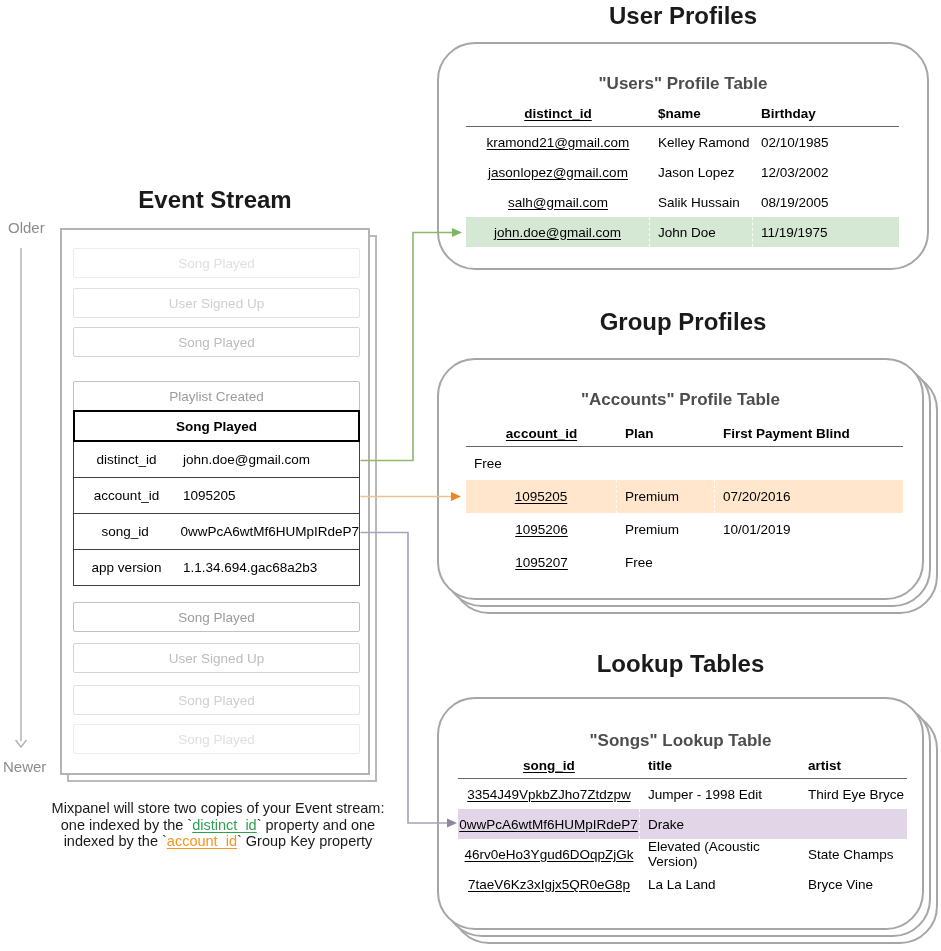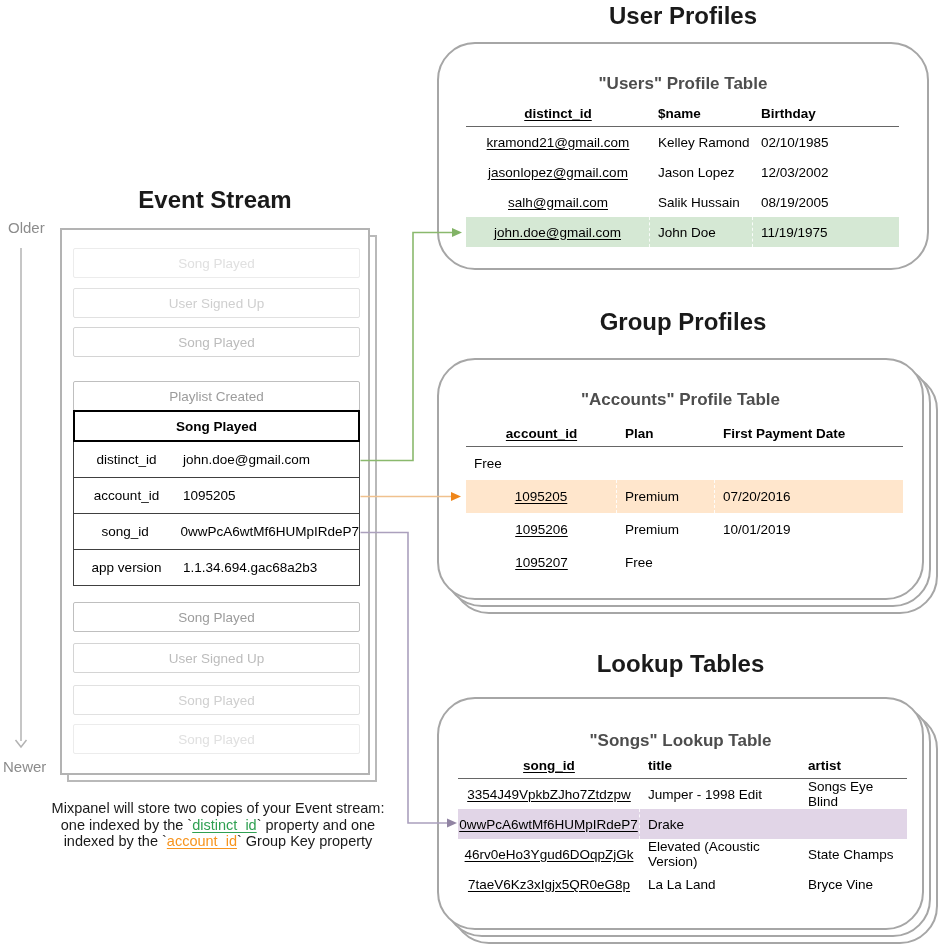--- a/index.html
+++ b/index.html
@@ -151,21 +151,21 @@
 <div class="sec-title" style="left:437px; top:308px; width:492px;">Group Profiles</div>
 <div class="round-box layer" style="left:451px; top:372px; width:487px; height:242px;"></div>
 <div class="round-box layer" style="left:444px; top:365px; width:487px; height:242px;"></div>
 <div class="round-box front" style="left:437px; top:358px; width:487px; height:242px;"></div>
 <div class="panel-title" style="left:437px; top:390px; width:487px;">"Accounts" Profile Table</div>
 
 <div class="gtable rows-33" style="left:466px; top:420px; width:437px;">
   <div class="trow head accounts-cols">
     <div class="keycol">account_id</div>
     <div>Plan</div>
-    <div>First Payment Date</div>
+    <div>First Payment Blind</div>
   </div>
   <div class="trow body accounts-cols">
     <div>Free</div>
     <div></div>
   </div>
   <div class="trow body accounts-cols hl hl-orange">
     <div class="keycol">1095205</div>
     <div>Premium</div>
     <div>07/20/2016</div>
   </div>
@@ -189,21 +189,21 @@
 
 <div class="gtable rows-30" style="left:458px; top:752px; width:449px;">
   <div class="trow head songs-cols">
     <div class="keycol">song_id</div>
     <div>title</div>
     <div>artist</div>
   </div>
   <div class="trow body songs-cols">
     <div class="keycol">3354J49VpkbZJho7Ztdzpw</div>
     <div>Jumper - 1998 Edit</div>
-    <div>Songs Eye Blind</div>
+    <div>Third Eye Bryce</div>
   </div>
   <div class="trow body songs-cols hl hl-purple">
     <div class="keycol">0wwPcA6wtMf6HUMpIRdeP7</div>
     <div>Drake</div>
   </div>
   <div class="trow body songs-cols">
     <div class="keycol">46rv0eHo3Ygud6DOqpZjGk</div>
     <div>Elevated (Acoustic Version)</div>
     <div>State Champs</div>
   </div>

